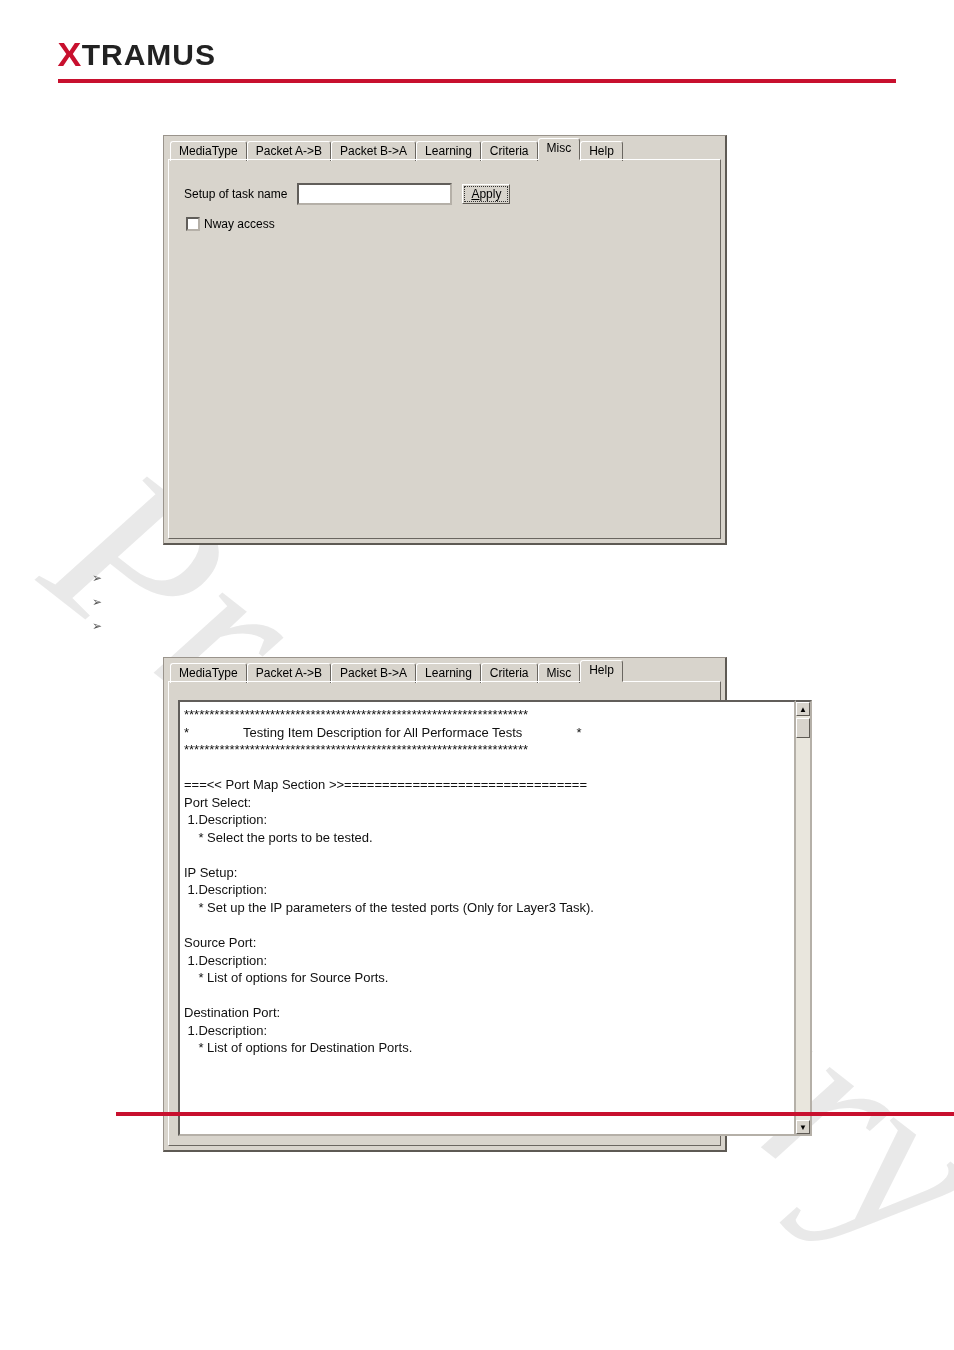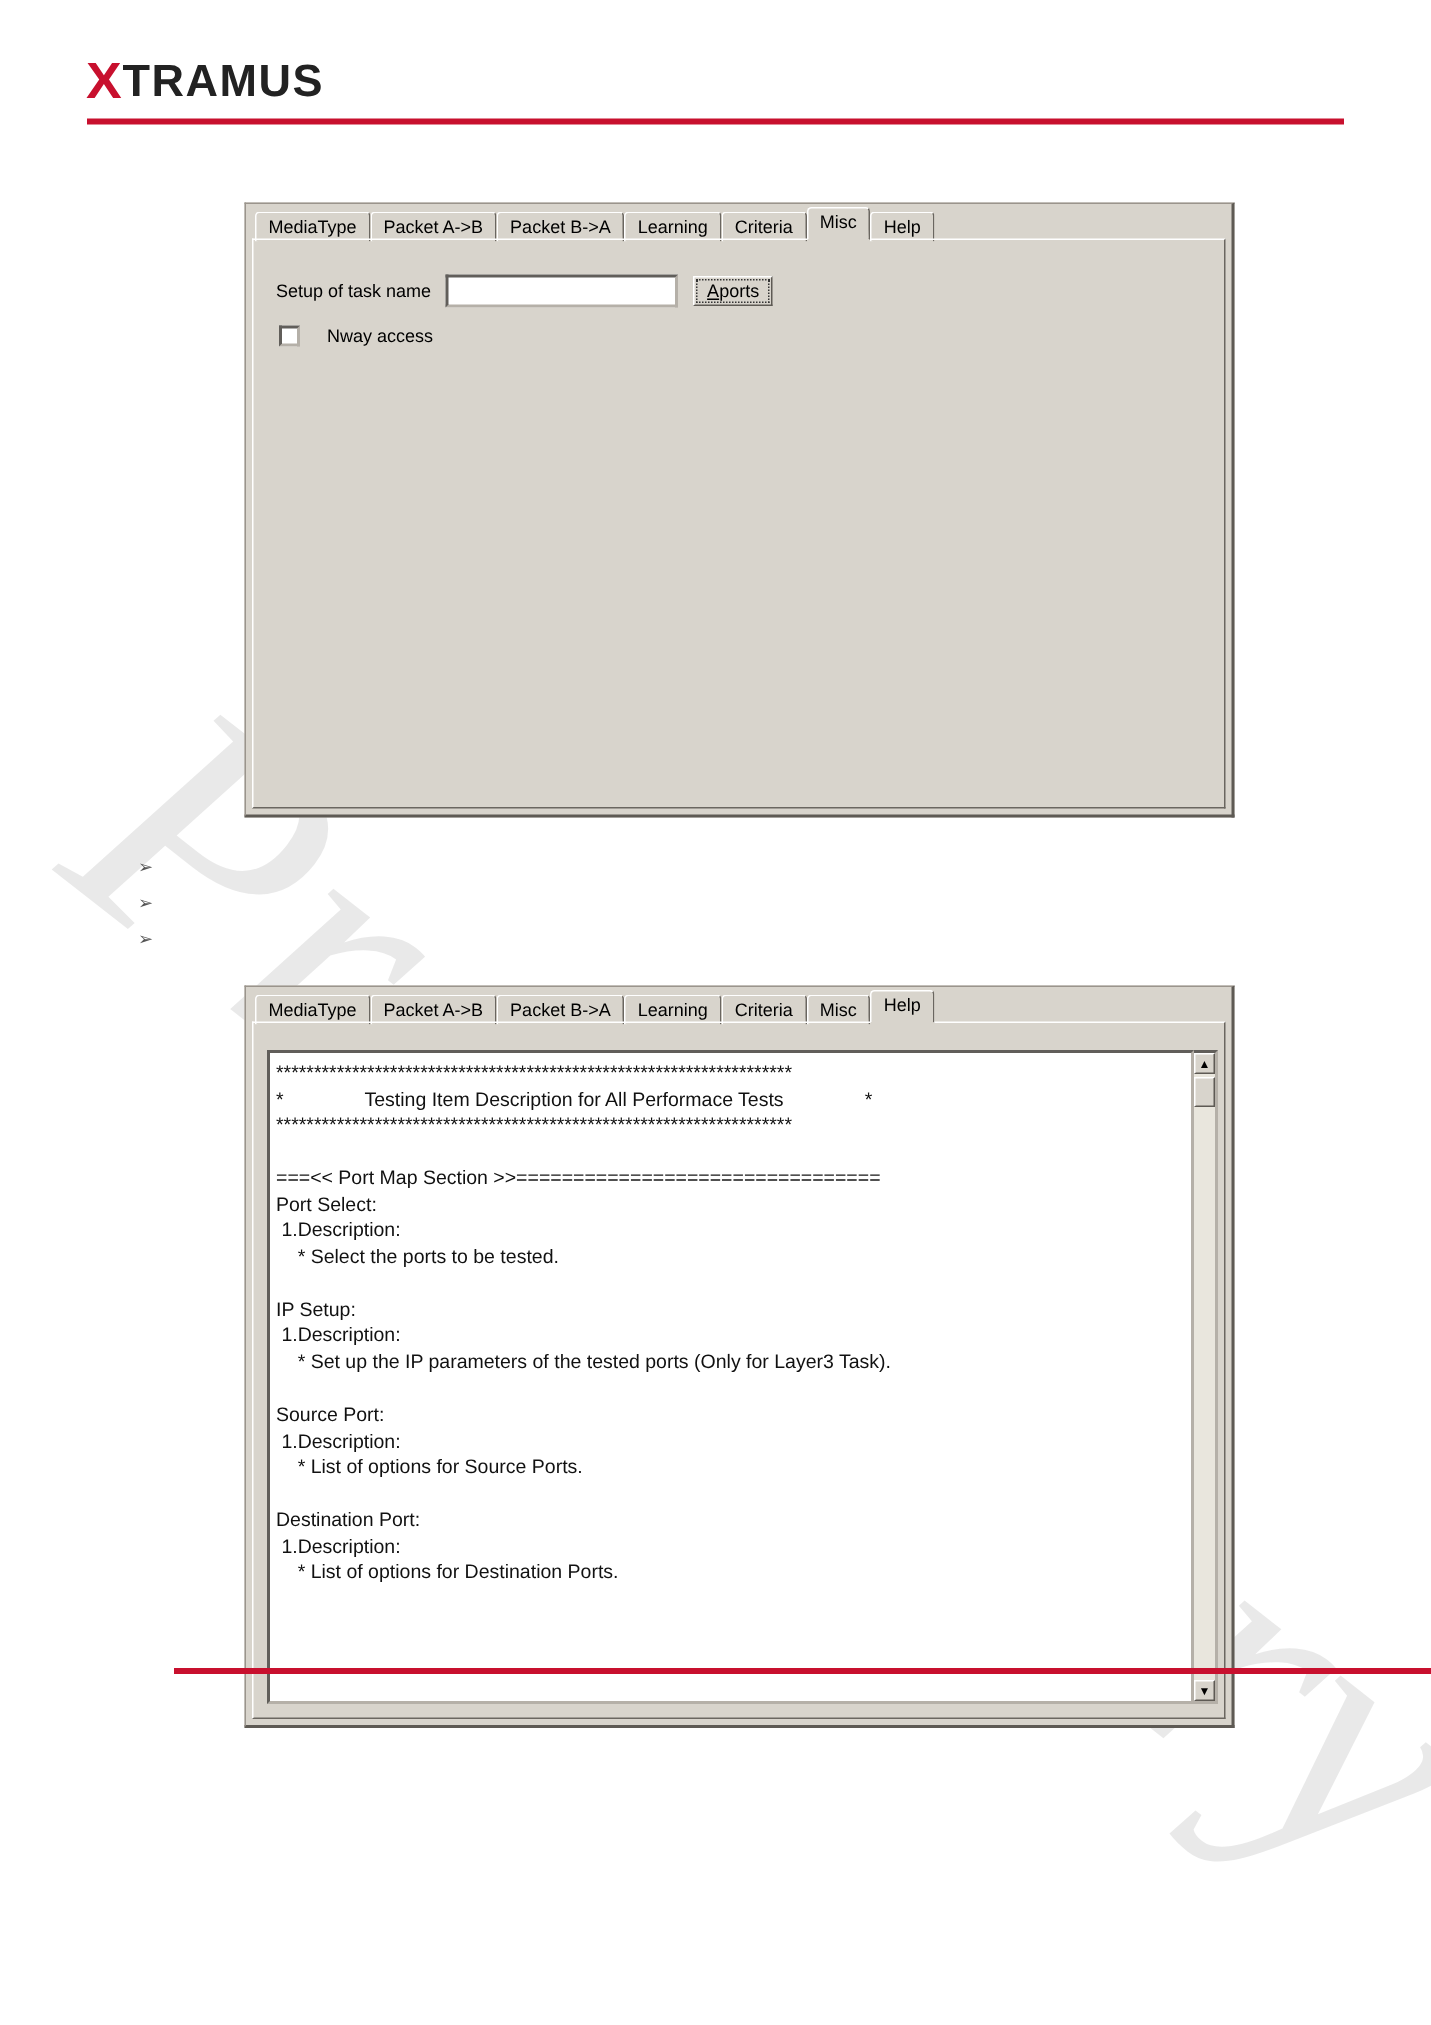--- a/index.html
+++ b/index.html
@@ -32,21 +32,21 @@
   }
   .logo .x {
     color: #c8102e;
     font-size: 34px;
     display: inline-block;
     transform: translateY(1px) scaleX(1.05);
   }
 
   
   .dlg {
-    width: 660px;
+    width: 564px;
     background: #d8d4cc;
     border: 1px solid #9a948c;
     border-right: 2px solid #5e5a54;
     border-bottom: 2px solid #5e5a54;
     position: relative;
   }
   .dlg1 { margin-left: 105px; margin-top: 52px; height: 410px; }
   .dlg2 { margin-left: 105px; margin-top: 24px; height: 495px; }
 
   .tabs {
@@ -113,21 +113,21 @@
     border-bottom: 1px solid #5e5a54;
     font-size: 12px;
     padding: 2px 8px;
     outline: 1px dotted #333;
     outline-offset: -3px;
     cursor: default;
   }
   .win-btn .u { text-decoration: underline; }
 
   .chk {
-    display: flex; align-items: center; gap: 18px;
+    display: flex; align-items: center; gap: 4px;
     font-size: 12px;
     margin-left: 2px;
   }
   .chk-box {
     width: 14px; height: 14px;
     background: #fff;
     border: 2px inset #b5b0a8;
     display: inline-block;
   }
 
@@ -237,21 +237,21 @@
       <div class="tab active">Misc</div>
       <div class="tab">Help</div>
     </div>
     <div class="tab-body-border"></div>
 
     <div class="pane">
       <div class="row">
         <span>Setup of task name</span>
         <input class="win-input" type="text" value="" style="">
         <button class="win-btn">
-          <span class="u">A</span><span>ports</span>
+          <span class="u">A</span><span>pply</span>
         </button>
       </div>
       <label class="chk">
         <span class="chk-box"></span>
         <span>Nway access</span>
       </label>
     </div>
   </div>
 
   <div class="bullet-area">

